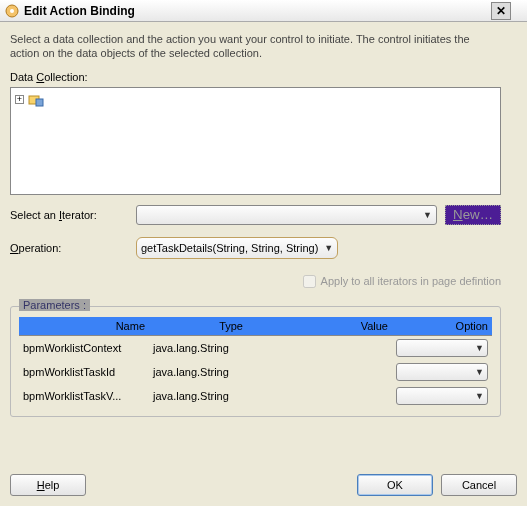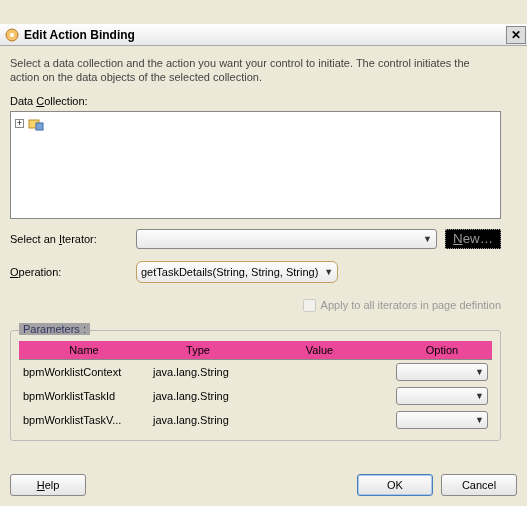--- a/index.html
+++ b/index.html
@@ -10,22 +10,21 @@
   width: 527px;
   height: 506px;
   overflow: hidden;
 }
 .titlebar {
   background: linear-gradient(#fff, #e8e8e8);
   border-bottom: 1px solid #aaa;
   height: 22px;
   display: flex;
   align-items: center;
-  padding: 0 1px 0 4px;
-  margin-top: 24px;
+  padding: 0 16px 0 4px;
 }
 .titlebar .icon { width: 16px; height: 16px; margin-right: 4px; display: inline-flex; align-items: center; justify-content: center;}
 .titlebar .title { font-weight: bold; font-size: 12px; flex: 1; }
 .titlebar .close {
   width: 20px; height: 18px;
   border: 1px solid #888;
   background: #ddd;
   display: flex; align-items: center; justify-content: center;
   font-family: Arial; font-size: 12px; font-weight: bold;
   cursor: pointer;
@@ -58,21 +57,21 @@
 .row-label { width: 126px; }
 .iterator-combo {
   flex: 1; height: 20px;
   background: linear-gradient(#fdfdfd,#e8e8e8);
   border: 1px solid #888; border-radius: 3px;
   display: flex; align-items: center; justify-content: flex-end;
   padding: 0 4px; cursor: pointer;
 }
 .new-btn {
   width: 56px; height: 20px; margin-left: 8px;
-  border: 1px dotted #999; background: #000000;
+  border: 1px dotted #999; background: #4c1d95;
   color: #999; cursor: default;
 }
 .op-combo {
   height: 22px;
   background: linear-gradient(#fdfdfd,#eaeaea);
   border: 1px solid #c0a060; border-radius: 6px;
   display: flex; align-items: center;
   padding: 0 4px; cursor: pointer;
 }
 .op-combo .arrow { margin-left: 6px; font-size: 9px; }
@@ -85,23 +84,23 @@
   border: 1px solid #bbb; border-radius: 3px;
   padding: 10px 8px 8px 8px; margin-bottom: 8px;
   position: relative;
 }
 .fieldset-legend {
   position: absolute; top: -8px; left: 8px;
   background: #a3a3a3; padding: 0 4px; color: #336;
 }
 .params-table { width: 100%; border-collapse: collapse; }
 .params-table th {
-  text-align: center; font-weight: normal;
+  text-align: right; font-weight: normal;
   border-bottom: 1px solid #888;
-  padding: 3px 4px; background: #ec4899;
+  padding: 3px 4px; background: #3b82f6;
 }
 .params-table td {
   padding: 3px 4px;
   white-space: nowrap; overflow: hidden; text-overflow: ellipsis;
 }
 .params-table col.c-name { width: 130px; }
 .params-table col.c-type { width: 98px; }
 .params-table col.c-value { width: auto; }
 .params-table col.c-option { width: 100px; }
 .option-combo {

